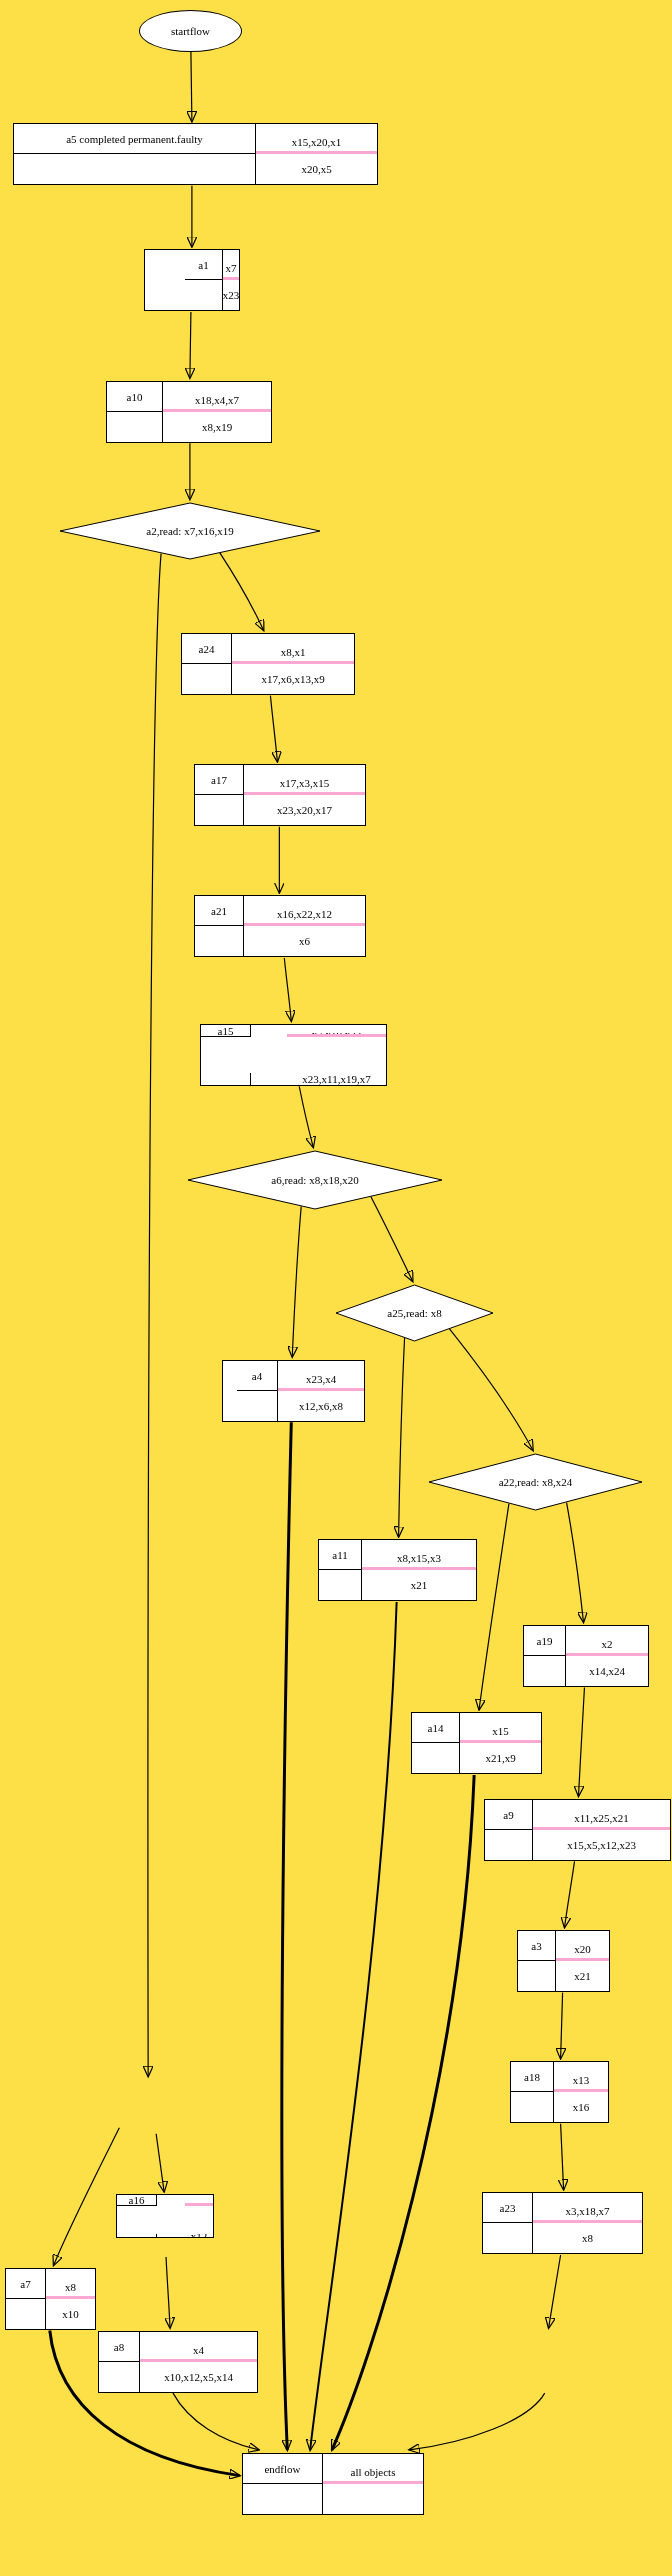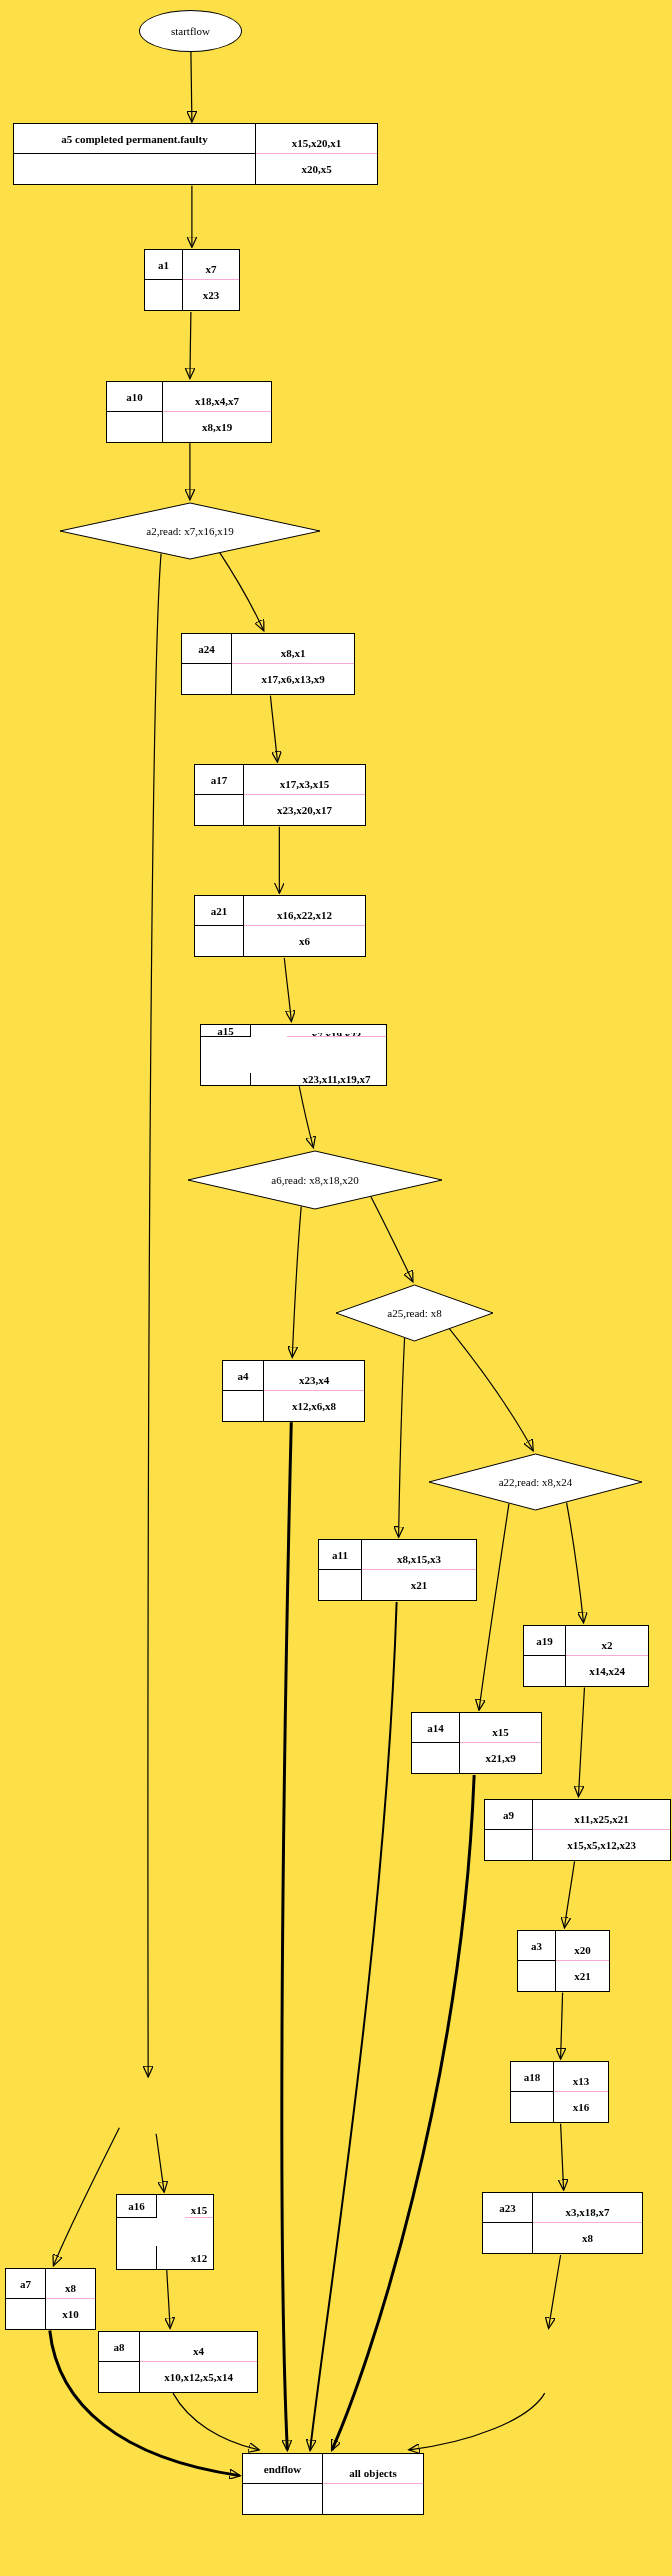--- a/index.html
+++ b/index.html
@@ -18,29 +18,28 @@
   #edges path { fill: none; stroke: #000; stroke-width: 1.2px; }
   #edges path.bold { stroke-width: 3px; }
   #edges path.med { stroke-width: 2px; }
 
   .rec {
     position: absolute;
     display: grid;
     grid-template-rows: 1fr 1fr;
     background: #fff;
     border: 1px solid #000;
-    font-weight: bold;
   }
   .rec > div {
     display: flex; align-items: center; justify-content: center;
     white-space: nowrap; overflow: hidden; padding: 0 3px;
   }
   .rec .c-name { border-right: 1px solid #000; border-bottom: 1px solid #000; }
   .rec .c-pad  { border-right: 1px solid #000; }
-  .rec .c-top  { border-bottom: 1px solid #f9a8d4; margin-top: 8px; }
+  .rec .c-top  { border-bottom: 3px solid #f9a8d4; margin-top: 8px; }
 
   .ellipse {
     position: absolute; background: #fff; border: 1px solid #000;
     border-radius: 50%;
     display: flex; align-items: center; justify-content: center;
   }
   .diamond { position: absolute; }
   .diamond > svg { position: absolute; left: 0; top: 0; width: 100%; height: 100%; }
   .diamond > .dlabel {
     position: absolute; left: 0; top: 0; width: 100%; height: 100%;
@@ -94,21 +93,21 @@
     <span>startflow</span>
   </div>
 
   <div class="rec" style="left:13px;top:123px;width:365px;height:62px;grid-template-columns:242px 1fr;">
     <div class="c-name">a5 completed permanent.faulty</div>
     <div class="c-top">x15,x20,x1</div>
     <div class="c-pad"></div>
     <div class="c-bot">x20,x5</div>
   </div>
 
-  <div class="rec" style="left:144px;top:249px;width:96px;height:62px;grid-template-columns:38px 1fr;">
+  <div class="rec" style="left:144px;top:249px;width:96px;height:62px;grid-template-columns:38px 1fr;padding-left:40px;">
     <div class="c-name">a1</div>
     <div class="c-top">x7</div>
     <div class="c-pad"></div>
     <div class="c-bot">x23</div>
   </div>
 
   <div class="rec" style="left:106px;top:381px;width:166px;height:62px;grid-template-columns:56px 1fr;">
     <div class="c-name">a10</div>
     <div class="c-top">x18,x4,x7</div>
     <div class="c-pad"></div>
@@ -157,21 +156,21 @@
     <div class="dlabel">a6,read: x8,x18,x20</div>
   </div>
 
   <div class="diamond" style="left:335px;top:1284px;width:159px;height:58px;">
     <svg viewBox="0 0 160 58" preserveAspectRatio="none">
       <polygon points="80,1 159,29 80,57 1,29" fill="#fff" stroke="#000" stroke-width="1"></polygon>
     </svg>
     <div class="dlabel">a25,read: x8</div>
   </div>
 
-  <div class="rec" style="left:222px;top:1360px;width:143px;height:62px;grid-template-columns:41px 1fr;">
+  <div class="rec" style="left:222px;top:1360px;width:143px;height:62px;grid-template-columns:41px 1fr;padding-left:14px;">
     <div class="c-name">a4</div>
     <div class="c-top">x23,x4</div>
     <div class="c-pad"></div>
     <div class="c-bot">x12,x6,x8</div>
   </div>
 
   <div class="diamond" style="left:428px;top:1453px;width:215px;height:58px;">
     <svg viewBox="0 0 216 58" preserveAspectRatio="none">
       <polygon points="108,1 215,29 108,57 1,29" fill="#fff" stroke="#000" stroke-width="1"></polygon>
     </svg>
@@ -221,21 +220,21 @@
   </div>
 
   <div class="rec" style="left:482px;top:2192px;width:161px;height:62px;grid-template-columns:50px 1fr;">
     <div class="c-name">a23</div>
     <div class="c-top">x3,x18,x7</div>
     <div class="c-pad"></div>
     <div class="c-bot">x8</div>
   </div>
 
 
-  <div class="rec" style="left:116px;top:2194px;width:98px;height:76px;grid-template-columns:40px 1fr;gap:28px;">
+  <div class="rec" style="left:116px;top:2194px;width:98px;height:44px;grid-template-columns:40px 1fr;gap:28px;">
     <div class="c-name">a16</div>
     <div class="c-top">x15</div>
     <div class="c-pad"></div>
     <div class="c-bot">x12</div>
   </div>
 
   <div class="rec" style="left:5px;top:2268px;width:91px;height:62px;grid-template-columns:40px 1fr;">
     <div class="c-name">a7</div>
     <div class="c-top">x8</div>
     <div class="c-pad"></div>

